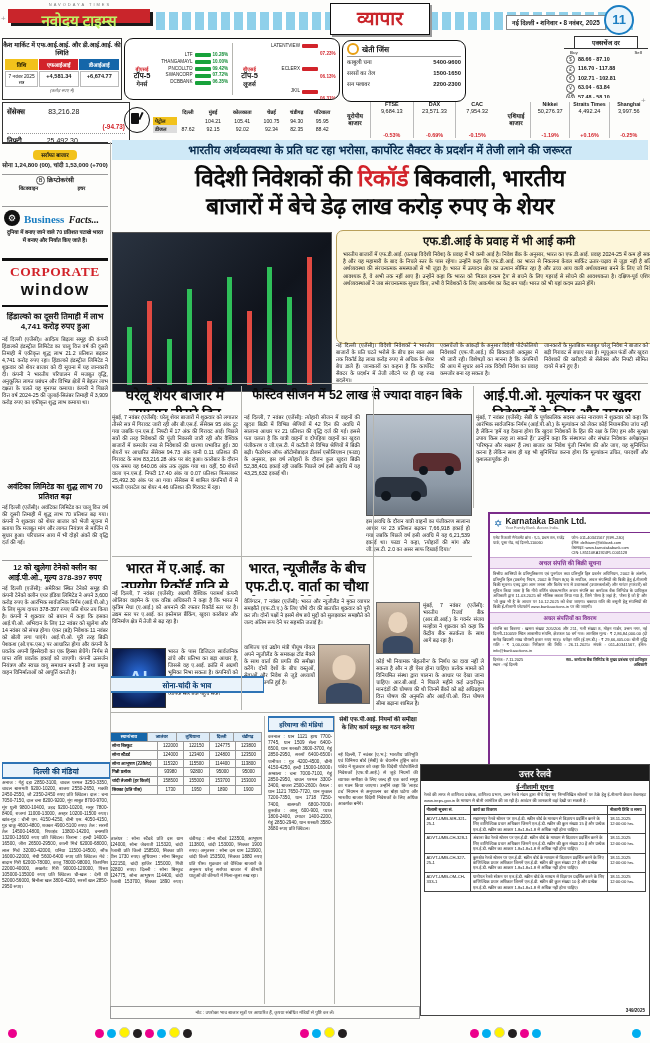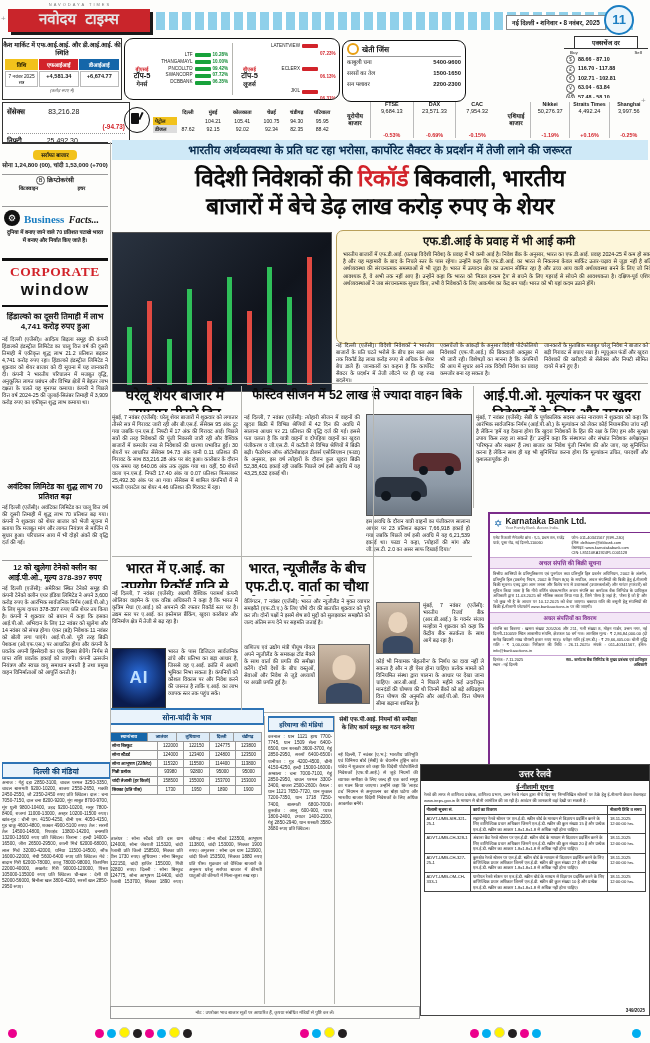--- a/index.html
+++ b/index.html
@@ -47,21 +47,22 @@
        background:#3a4a63;border-radius:40% 40% 0 0;}
   .dot{width:9px;height:9px;border-radius:50%;display:inline-block;margin-right:3px;}
 </style>
 </head>
 <body>
 
 <div id="page">
 
   <div class="abs ctr" style="left:10px;top:2px;width:140px;font-size:4px;letter-spacing:2px;color:#777;">NAVODAYA TIMES</div>
   <div class="abs" style="left:156px;top:12px;width:478px;height:18px;background:repeating-linear-gradient(90deg,#8fd0ea 0 9px,#fff 9px 13px);"></div>
-  <div class="abs ctr" style="left:8px;top:9px;width:142px;height:23px;background:#c9252b;color:#e5e5e5;font-weight:800;font-size:15px;line-height:23px;box-shadow:3px 3px 0 #1a1a1a;font-family:Liberation Mono, monospace;">नवोदय टाइम्स</div>
+  <div class="abs ctr" style="left:8px;top:9px;width:142px;height:14px;background:#c9252b;color:#bef264;font-weight:800;font-size:15px;line-height:23px;box-shadow:3px 3px 0 #1a1a1a;">नवोदय टाइम्स</div>
+  <div class="abs ctr" style="left:330px;top:3px;width:98px;height:30px;background:#fff;border:1.6px solid #111;color:#c9252b;font-weight:800;font-size:19px;line-height:30px;box-shadow:2px 2px 0 #999;">व्यापार</div>
   <div class="abs ctr" style="left:506px;top:15px;width:98px;height:13px;background:#fff;border:1px solid #888;font-size:6.4px;line-height:13px;font-weight:700;color:#222;">नई दिल्ली • शनिवार • 8 नवंबर, 2025</div>
   <div class="abs ctr" style="left:604px;top:5px;width:26px;height:26px;border:2px solid #1b7ec2;border-radius:50%;color:#1b7ec2;font-weight:800;font-size:13px;line-height:26px;background:#eaf5fc;">11</div>
   <div class="abs" style="left:1px;top:14px;color:#999;font-size:8px;">+</div>
   <div class="abs" style="left:641px;top:96px;color:#999;font-size:8px;">+</div>
 
   <div class="abs box ov" style="left:2px;top:38px;width:118px;height:60px;">
     <div class="ctr b" style="font-size:6.4px;line-height:1.25;padding-top:2px;">कैश मार्किट में एफ.आई.आई. और डी.आई.आई. की स्थिति</div>
     <div style="display:flex;gap:1px;padding:2px 2px 0;">
       <div class="ctr b" style="flex:1;background:#f2c21b;color:#201a00;font-size:5.4px;padding:1.5px 0;">तिथि</div>
       <div class="ctr b" style="flex:1.2;background:#d2232a;color:#fff;font-size:5.4px;padding:1.5px 0;">एफआईआई</div>
@@ -465,21 +466,21 @@
   </div>
 
   <div style="left:376px;top:602px;width:108px;height:52px;display:flex;gap:3px;" class="abs">
     <div class="pface" style="width:42px;height:50px;"></div>
     <div class="body6 j ov" style="flex:1;">मुंबई, 7 नवंबर (एजेंसी): भारतीय रिजर्व बैंक (आर.बी.आई.) के गवर्नर संजय मल्होत्रा ने शुक्रवार को कहा कि केंद्रीय बैंक सतर्कता के साथ आगे बढ़ रहा है।</div>
   </div>
   <div class="abs body6 j ov" style="left:376px;top:658px;width:108px;height:100px;">कोई भी नियामक 'बेहतरीन' के निर्णय का दावा नहीं ले सकता है और न ही ऐसा होना चाहिए। प्रत्येक मामले को विनियमित संस्था द्वारा पालना के आधार पर देखा जाना चाहिए। आर.बी.आई. ने पिछले महीने कई उदारीकृत मानदंडों की घोषणा की थी जिनमें बैंकों को बड़े अधिग्रहण वित्त पोषण की अनुमति और आई.पी.ओ. वित्त पोषण सीमा बढ़ाना शामिल है।</div>
 
   <div class="abs hrl" style="left:110px;top:712px;width:308px;"></div>
 
-  <div class="abs sechead" style="left:110px;top:708px;width:152px;font-size:7.4px;padding:1.5px 0;">सोना-चांदी के भाव</div>
+  <div class="abs sechead" style="left:110px;top:676px;width:152px;font-size:7.4px;padding:1.5px 0;">सोना-चांदी के भाव</div>
   <div class="abs" style="left:110px;top:732px;width:152px;">
     <table class="stbl">
       <tbody>
           <tr>
         <th style="background:#1566a9;color:#fff;">स्थान/भाव</th>
         <th>जालंधर</th>
         <th>लुधियाना</th>
         <th>दिल्ली</th>
         <th>चंडीगढ़</th>
       </tr>

